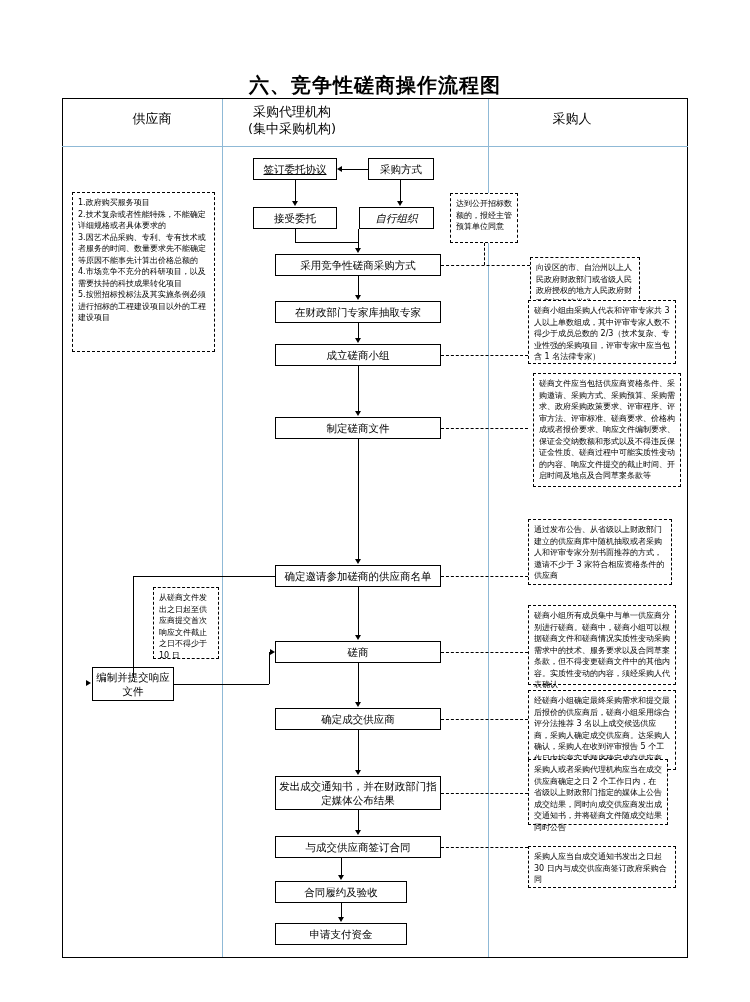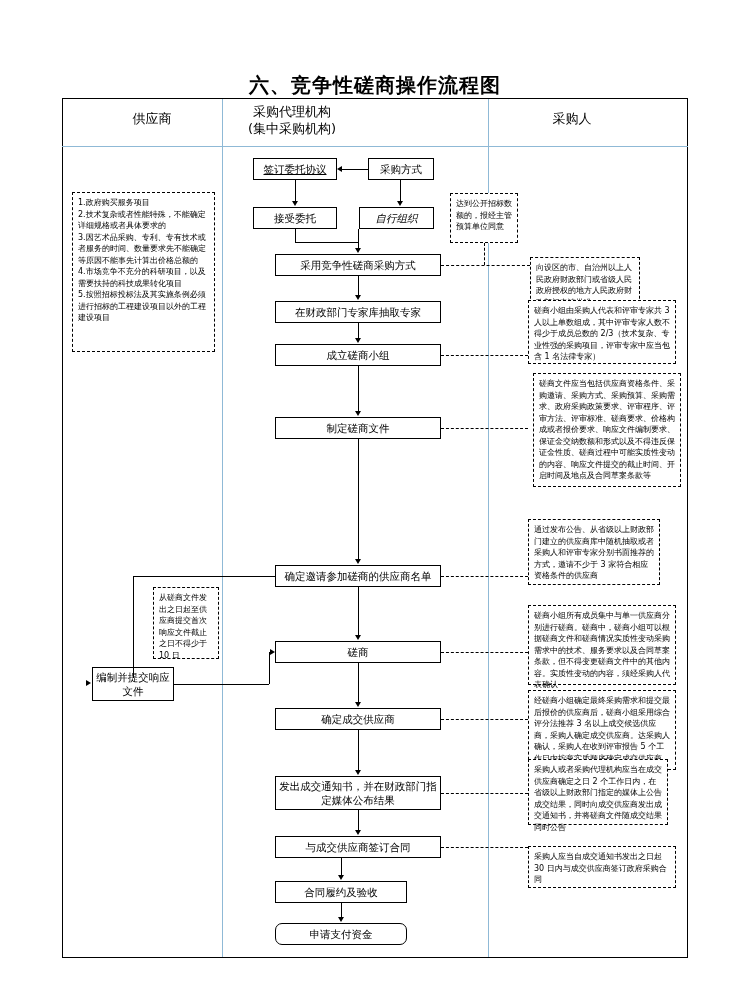--- a/index.html
+++ b/index.html
@@ -86,35 +86,35 @@
   <div class="box" style="left:275px;top:301px;width:166px;height:22px;">在财政部门专家库抽取专家</div>
   <div class="box" style="left:275px;top:344px;width:166px;height:22px;">成立磋商小组</div>
   <div class="box" style="left:275px;top:417px;width:166px;height:22px;">制定磋商文件</div>
   <div class="box" style="left:275px;top:565px;width:166px;height:22px;">确定邀请参加磋商的供应商名单</div>
   <div class="box" style="left:92px;top:667px;width:82px;height:34px;">编制并提交响应文件</div>
   <div class="box" style="left:275px;top:708px;width:166px;height:22px;">确定成交供应商</div>
   <div class="box" style="left:275px;top:641px;width:166px;height:22px;">磋商</div>
   <div class="box" style="left:275px;top:776px;width:166px;height:34px;">发出成交通知书，并在财政部门指定媒体公布结果</div>
   <div class="box" style="left:275px;top:836px;width:166px;height:22px;">与成交供应商签订合同</div>
   <div class="box" style="left:275px;top:881px;width:132px;height:22px;">合同履约及验收</div>
-  <div class="box" style="left:275px;top:923px;width:132px;height:22px;border-radius:7px;">申请支付资金</div>
+  <div class="box" style="left:275px;top:923px;width:132px;height:22px;">申请支付资金</div>
 
   <div class="note" style="left:72px;top:192px;width:143px;height:160px;">
     <p>1.政府购买服务项目</p>
     <p>2.技术复杂或者性能特殊，不能确定详细规格或者具体要求的</p>
     <p>3.因艺术品采购、专利、专有技术或者服务的时间、数量要求先不能确定等原因不能事先计算出价格总额的</p>
     <p>4.市场竞争不充分的科研项目，以及需要扶持的科技成果转化项目</p>
     <p>5.按照招标投标法及其实施条例必须进行招标的工程建设项目以外的工程建设项目</p>
   </div>
 
   <div class="note" style="left:450px;top:193px;width:68px;height:50px;">达到公开招标数额的，报经主管预算单位同意</div>
   <div class="note" style="left:530px;top:213px;width:110px;height:66px;margin-top:44px;">向设区的市、自治州以上人民政府财政部门或省级人民政府授权的地方人民政府财政部门申请批准</div>
   <div class="note" style="left:528px;top:300px;width:148px;height:64px;">磋商小组由采购人代表和评审专家共 3 人以上单数组成，其中评审专家人数不得少于成员总数的 2/3（技术复杂、专业性强的采购项目，评审专家中应当包含 1 名法律专家）</div>
   <div class="note" style="left:533px;top:373px;width:148px;height:114px;">磋商文件应当包括供应商资格条件、采购邀请、采购方式、采购预算、采购需求、政府采购政策要求、评审程序、评审方法、评审标准、磋商要求、价格构成或者报价要求、响应文件编制要求、保证金交纳数额和形式以及不得违反保证金性质、磋商过程中可能实质性变动的内容、响应文件提交的截止时间、开启时间及地点及合同草案条款等</div>
-  <div class="note" style="left:528px;top:519px;width:132px;height:66px;">通过发布公告、从省级以上财政部门建立的供应商库中随机抽取或者采购人和评审专家分别书面推荐的方式，邀请不少于 3 家符合相应资格条件的供应商</div>
+  <div class="note" style="left:528px;top:519px;width:144px;height:66px;">通过发布公告、从省级以上财政部门建立的供应商库中随机抽取或者采购人和评审专家分别书面推荐的方式，邀请不少于 3 家符合相应资格条件的供应商</div>
   <div class="note" style="left:153px;top:587px;width:66px;height:72px;">从磋商文件发出之日起至供应商提交首次响应文件截止之日不得少于 10 日</div>
   <div class="note" style="left:528px;top:605px;width:148px;height:80px;">磋商小组所有成员集中与单一供应商分别进行磋商。磋商中，磋商小组可以根据磋商文件和磋商情况实质性变动采购需求中的技术、服务要求以及合同草案条款，但不得变更磋商文件中的其他内容。实质性变动的内容，须经采购人代表确认</div>
   <div class="note" style="left:528px;top:690px;width:148px;height:80px;">经磋商小组确定最终采购需求和提交最后报价的供应商后，磋商小组采用综合评分法推荐 3 名以上成交候选供应商，采购人确定成交供应商。达采购人确认，采购人在收到评审报告 5 个工作日内按商实质顺序确定成交供应商，也可书面授权磋商小组直接确定</div>
   <div class="note" style="left:528px;top:759px;width:140px;height:66px;">采购人或者采购代理机构应当在成交供应商确定之日 2 个工作日内，在省级以上财政部门指定的媒体上公告成交结果，同时向成交供应商发出成交通知书，并将磋商文件随成交结果同时公告</div>
   <div class="note" style="left:528px;top:846px;width:148px;height:42px;">采购人应当自成交通知书发出之日起 30 日内与成交供应商签订政府采购合同</div>
 
   <div class="conn vconn" style="left:400px;top:180px;height:22px;"></div>
   <div class="arrow-d" style="left:397px;top:201px;"></div>
 
   <div class="conn hconn" style="left:342px;top:169px;width:26px;"></div>

